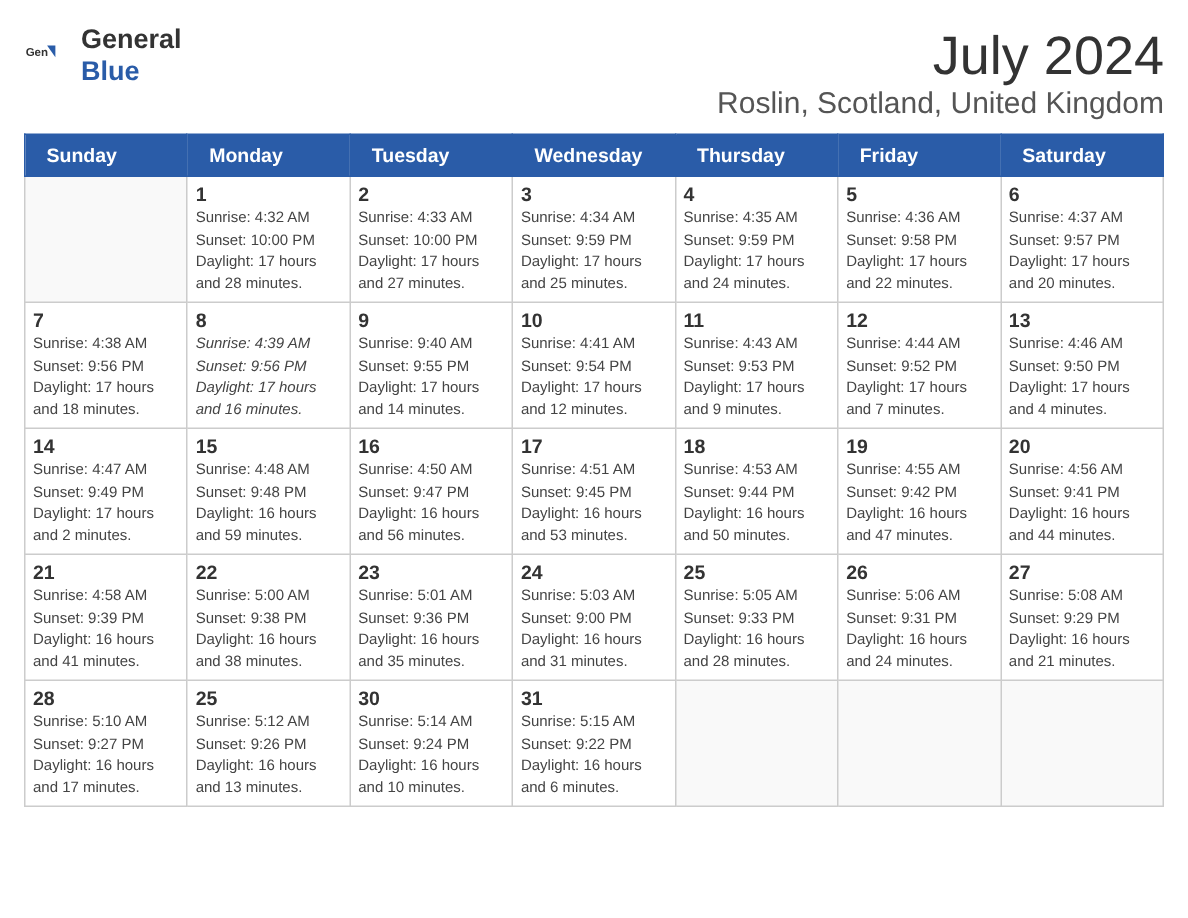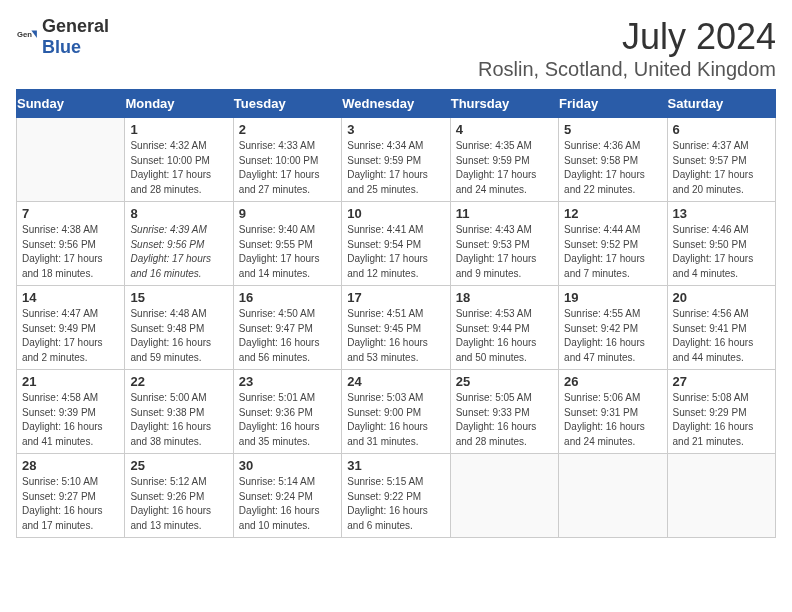--- a/index.html
+++ b/index.html
@@ -12,35 +12,35 @@
     }
     .header {
       display: flex;
       justify-content: space-between;
       align-items: flex-start;
       margin-bottom: 8px;
     }
     .logo {
       display: flex;
       align-items: center;
-      gap: 4px;
+      gap: 16px;
     }
     .logo-icon {
       width: 22px;
       height: 22px;
     }
     .title-block { text-align: right; margin-left: 28px; }
     .month-title { font-size: 36px; color: #333; font-weight: normal; }
     .location { font-size: 20px; color: #555; }
     .calendar { width: 100%; border-collapse: collapse; }
     .calendar th {
       background: #2a5ca8;
       color: #fff;
       font-size: 13px;
-      padding: 6px 0;
+      padding: 6px 14px;
       text-align: left;
       border: 1px solid #2a5ca8;
     }
     .calendar td {
       border: 1px solid #ccc;
       vertical-align: top;
       padding: 4px 5px;
       font-size: 10.5px;
       color: #333;
       width: calc(100% / 7);

